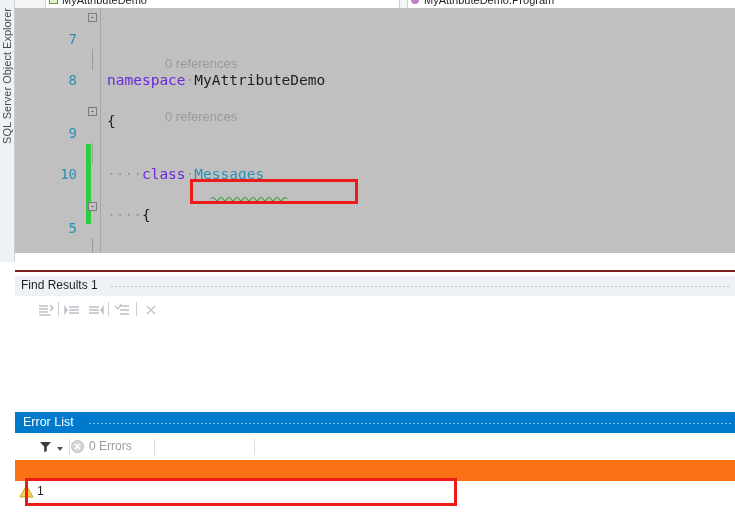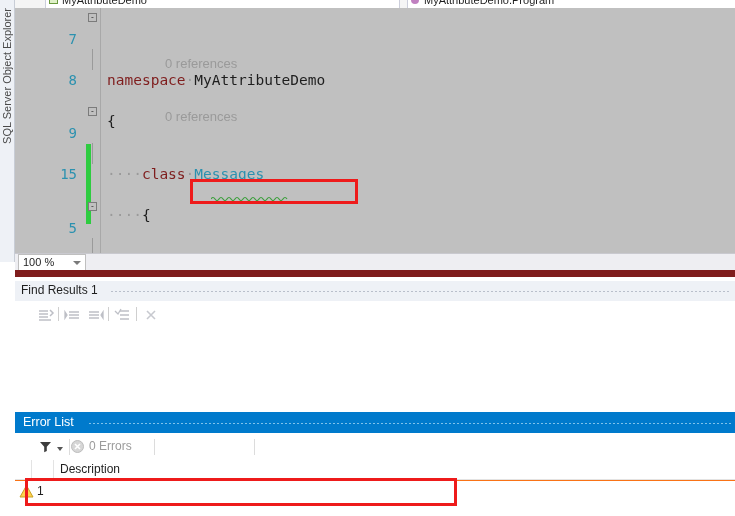--- a/index.html
+++ b/index.html
@@ -75,21 +75,21 @@
     position: absolute; left: 73px; top: 5px;
     width: 9px; height: 9px; border: 1px solid #7b7b7b;
     background: #c0c0c0; color: #333; font-size: 8px;
     line-height: 7px; text-align: center;
   }
   .vline {
     position: absolute; left: 77px; top: 0; width: 1px; height: 20.5px;
     background: #9a9a9a;
   }
   .ws { color: #9a9a9a; }
-  .kw { color: #7f1d1d; }
+  .kw { color: #6d28d9; }
   .type { color: #2b91af; }
   .plain { color: #1e1e1e; }
   .codelens {
     position: absolute; left: 150px; font-size: 13px; color: #9a9a9a;
     font-family: "Liberation Sans", sans-serif;
   }
   .squiggle {
     position: absolute; height: 4px; pointer-events: none;
   }
 
@@ -110,21 +110,21 @@
   }
   .zoomcombo .arrow {
     position: absolute; right: 4px; top: 6px;
     border-left: 4px solid transparent; border-right: 4px solid transparent;
     border-top: 4px solid #7a7a7a;
   }
 
   
   .findpanel {
     position: absolute; left: 15px; top: 270px; width: 720px; height: 142px;
-    background: #ffffff; border-top: 7px solid #7f1d1d;
+    background: #ffffff; border-top: 2px solid #7f1d1d;
   }
   .find-title {
     position: absolute; left: 0; top: 4px; width: 720px; height: 20px;
     background: #eef1f6;
   }
   .find-title .t {
     position: absolute; left: 6px; top: 2px;
     font-size: 12px; color: #1e1e1e;
   }
   .find-title .dots {
@@ -255,21 +255,21 @@
 
     <div class="codelens" style="top:48px">0 references</div>
 
     <div class="line" style="top:53px">
       <span class="lnum">9</span>
       <span class="fold">-</span>
       <span class="code"><span class="ws">····</span><span class="kw">class</span><span class="ws">·</span><span class="type">Messages</span></span>
     </div>
 
     <div class="line" style="top:73.5px">
-      <span class="lnum">15</span>
+      <span class="lnum">10</span>
       <span class="vline"></span>
       <span class="code"><span class="ws">····</span><span class="plain">{</span></span>
     </div>
 
     <div class="codelens" style="top:101px">0 references</div>
 
     <div class="line" style="top:107px">
       <span class="lnum">5</span>
       <span class="fold">-</span>
       
@@ -282,26 +282,20 @@
     </div>
 
     <svg class="squiggle" style="left:196px; top:188px; width:78px; height:5px;" viewBox="0 0 78 5" preserveAspectRatio="none">
       <path d="M0 3 Q 2 0 4 3 T 8 3 T 12 3 T 16 3 T 20 3 T 24 3 T 28 3 T 32 3 T 36 3 T 40 3 T 44 3 T 48 3 T 52 3 T 56 3 T 60 3 T 64 3 T 68 3 T 72 3 T 76 3" fill="none" stroke="#3a9e3a" stroke-width="1.2"></path>
     </svg>
 
   </div>
 
   <div class="annot" style="left:190px; top:179px; width:168px; height:25px;"></div>
 
-  <div class="zoomrow">
-    <div class="zoomcombo">
-      <span>100 %</span>
-      <span class="arrow"></span>
-    </div>
-  </div>
 
   <div class="findpanel">
     <div class="find-title">
       <span class="t">Find Results 1</span>
       <span class="dots"></span>
     </div>
     <div class="find-toolbar">
       <span class="tbtn" style="left:20px">
         <svg width="20" height="18" viewBox="0 0 20 18">
             <g stroke="#55596b" fill="none" stroke-width="1.3">
@@ -373,25 +367,20 @@
         <span>0 Errors</span>
       </span>
 
       <span class="vsep" style="left:139px"></span>
 
 
       <span class="vsep" style="left:239px"></span>
 
     </div>
 
-    <div class="err-head">
-      <span class="c1"></span>
-      <span class="c2"></span>
-      <span class="desc">Description</span>
-    </div>
 
     <div class="err-row">
       <span class="wicon">
         <svg width="15" height="15" viewBox="0 0 15 15">
           <path d="M7.5 1.5L14 13H1z" fill="#ffd24d" stroke="#c9a227"></path>
           <path d="M7.5 5.5v4" stroke="#5a4500" stroke-width="1.6"></path>
           <circle cx="7.5" cy="11.2" r="0.9" fill="#5a4500"></circle>
           </svg>
       </span>
       <span class="cnum">1</span>

